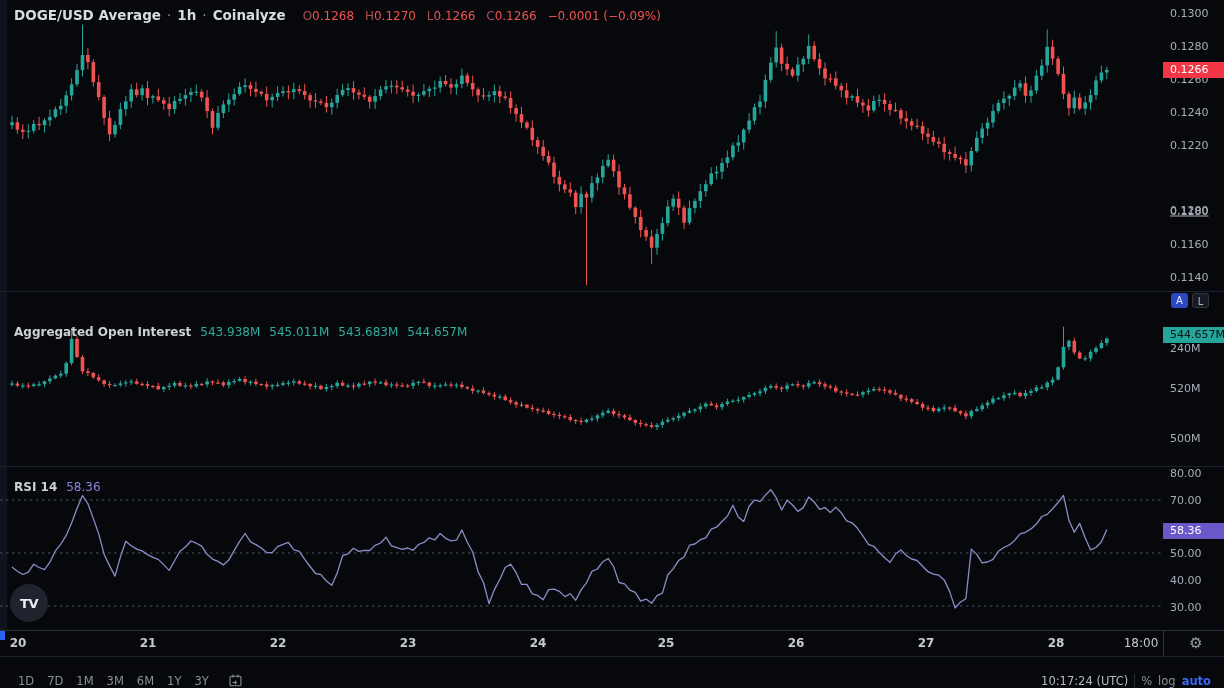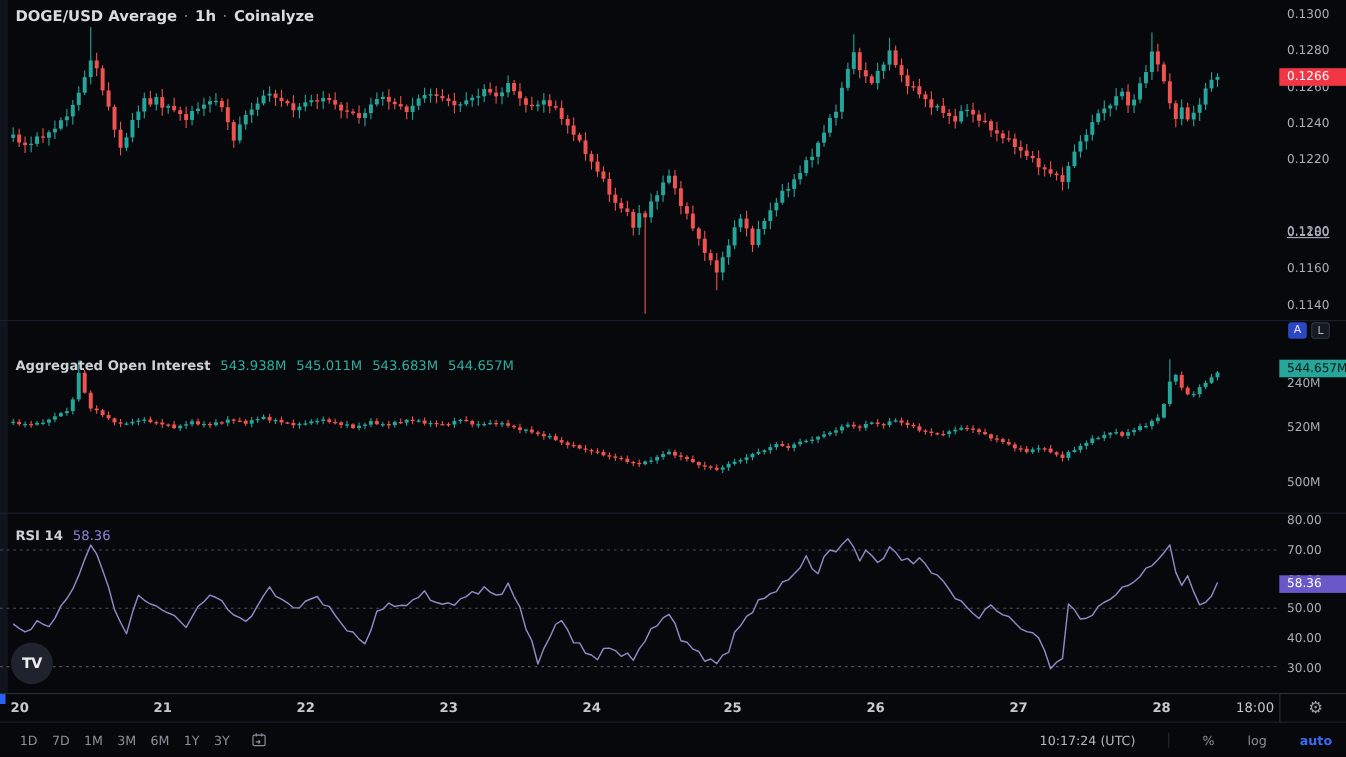--- a/index.html
+++ b/index.html
@@ -28,25 +28,25 @@
   .al .btn{width:17px;height:15px;border-radius:3px;font-size:10px;line-height:15px;text-align:center;cursor:pointer;}
   .btn-a{background:#2c47c4;color:#e6e9ff;}
   .btn-l{background:#161a23;border:1px solid #31353f;color:#aeb3bc;box-sizing:border-box;line-height:13px;}
   .time-axis{position:absolute;top:631px;left:0;width:1224px;height:25px;}
   .time-label{position:absolute;top:12px;transform:translate(-50%,-50%);font-size:12px;font-weight:600;color:#c6c9d0;}
   .time-label.light{font-weight:400;}
   .v-sep{position:absolute;left:1163px;top:631px;width:1px;height:25px;background:#2a3040;}
   .gear{position:absolute;left:1184px;top:632px;width:24px;height:23px;color:#9aa0a9;font-size:15px;
         text-align:center;line-height:23px;cursor:pointer;}
   .blue-sq{position:absolute;left:0;top:631px;width:5px;height:9px;background:#2d63f5;}
-  .toolbar{position:absolute;top:657px;left:0;width:1224px;height:31px;display:flex;align-items:center;
+  .toolbar{position:absolute;top:657px;left:0;width:1224px;height:31px;display:flex;align-items:flex-end;
            font-size:11.5px;color:#8a8f99;box-sizing:border-box;padding-left:18px;}
   .range{margin-right:13px;cursor:pointer;}
   .cal{margin-left:6px;display:flex;align-items:center;cursor:pointer;}
-  .tb-right{margin-left:auto;display:flex;align-items:center;gap:30px;padding-right:13px;}
+  .tb-right{margin-left:auto;display:flex;align-items:center;gap:6px;padding-right:13px;}
   .clock{color:#b4b8c0;}
   .tb-div{width:1px;height:14px;background:#262b36;}
   .tb-btn{cursor:pointer;}
   .auto{color:#3b6af2;font-weight:600;}
   .tv-logo{position:absolute;left:10px;top:584px;width:38px;height:38px;border-radius:50%;background:#1f232d;
            display:flex;align-items:center;justify-content:center;color:#eceef2;font-weight:700;font-size:13px;
            letter-spacing:-0.5px;z-index:5;cursor:pointer;}
 </style>
 </head>
 <body>
@@ -894,20 +894,27 @@
   <div class="sep" style="top:466px"></div>
   <div class="sep sep-time" style="top:630px"></div>
   <div class="sep" style="top:656px"></div>
 
   <div class="pane-header price-header">
     <span>DOGE/USD Average</span>
     <span class="dot">·</span>
     <span>1h</span>
     <span class="dot">·</span>
     <span>Coinalyze</span>
+    <span class="ohlc">
+      <span class="k">O</span><span class="v">0.1268</span>
+      <span class="k">H</span><span class="v">0.1270</span>
+      <span class="k">L</span><span class="v">0.1266</span>
+      <span class="k">C</span><span class="v">0.1266</span>
+      <span class="chg">−0.0001 (−0.09%)</span>
+    </span>
   </div>
 
   <div class="pane-header oi-header">
     <span>Aggregated Open Interest</span>
     <span class="oi-v">543.938M</span>
     <span class="oi-v">545.011M</span>
     <span class="oi-v">543.683M</span>
     <span class="oi-v">544.657M</span>
   </div>
 

